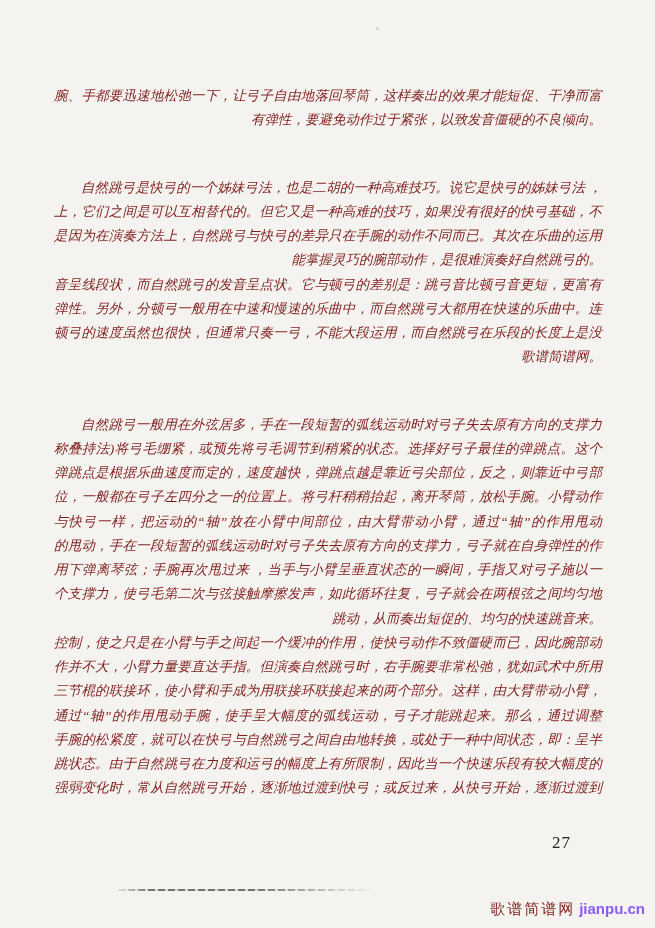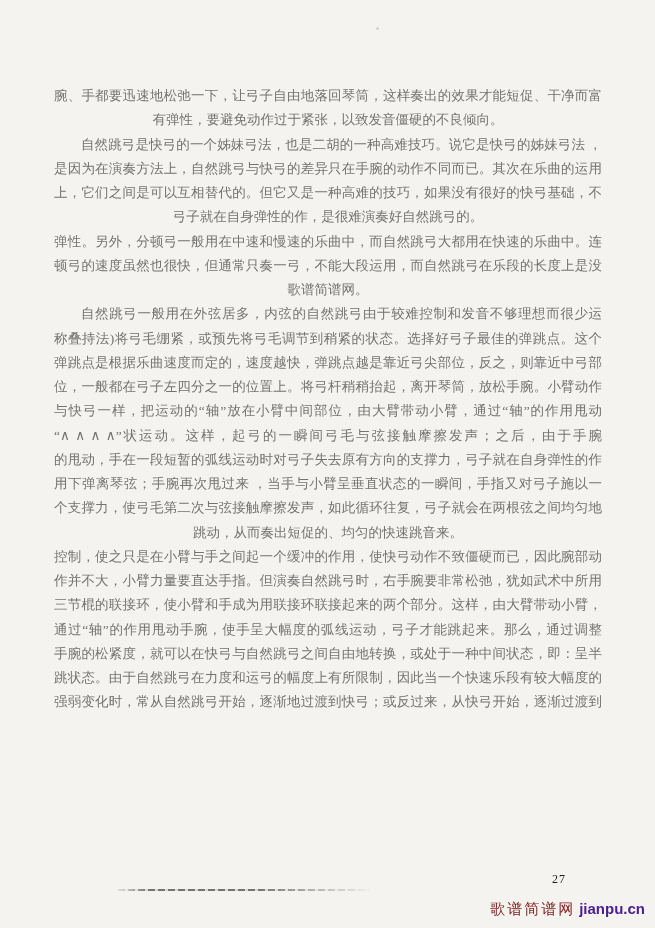--- a/index.html
+++ b/index.html
@@ -13,32 +13,32 @@
     font-family:"Liberation Serif","DejaVu Serif",serif;
   }
   .text-block{
     position:absolute;
     left:54px;top:84px;width:548px;
     color:#1d1d1d;
     font-size:13.5px;
     line-height:24.25px;
   }
   .para{margin:0;}
-  .line{height:24.25px;white-space:pre;overflow:visible;text-align:center;}
+  .line{height:24.25px;white-space:pre;overflow:visible;text-align:right;}
   .line.just{
     white-space:normal;
     text-align:justify;
     text-align-last:justify;
     -moz-text-align-last:justify;
   }
-  .line.ind{text-indent:2em;}
+  .line.ind{text-indent:2em;margin-top:43px;}
   .page-number{
     position:absolute;
-    left:552px;top:872px;
-    font-size:12px;
+    left:552px;top:833px;
+    font-size:17px;
     letter-spacing:1px;
     color:#222222;
   }
   .artifact-line{
     position:absolute;
     left:118px;top:889px;
     width:252px;height:2px;
     background:repeating-linear-gradient(90deg,
       rgba(30,30,30,0.75) 0 7px,
       rgba(30,30,30,0.15) 7px 10px);
@@ -68,57 +68,57 @@
     font-family:"Liberation Sans","DejaVu Sans",sans-serif;
     white-space:nowrap;
   }
   .wm-name{color:#92908c;letter-spacing:2px;}
   .wm-url{color:#c2693f;margin-left:4px;font-weight:bold;}
 </style>
 </head>
 <body>
 
 <div class="page" style="background: rgb(244, 243, 239);">
-  <div class="text-block" style="color: #737373;">
+  <div class="text-block" style="color: #7f1d1d; font-style: italic;">
       <div class="para">
         <div class="line just">腕、手都要迅速地松弛一下，让弓子自由地落回琴筒，这样奏出的效果才能短促、干净而富</div>
         <div class="line">有弹性，要避免动作过于紧张，以致发音僵硬的不良倾向。</div>
       </div>
       <div class="para">
         <div class="line just ind">自然跳弓是快弓的一个姊妹弓法，也是二胡的一种高难技巧。说它是快弓的姊妹弓法 ，</div>
+        <div class="line just">上，它们之间是可以互相替代的。但它又是一种高难的技巧，如果没有很好的快弓基础，不</div>
         <div class="line just">是因为在演奏方法上，自然跳弓与快弓的差异只在手腕的动作不同而已。其次在乐曲的运用</div>
-        <div class="line just">上，它们之间是可以互相替代的。但它又是一种高难的技巧，如果没有很好的快弓基础，不</div>
-        <div class="line">弓子就在自身弹性的作，是很难演奏好自然跳弓的。</div>
+        <div class="line">能掌握灵巧的腕部动作，是很难演奏好自然跳弓的。</div>
       </div>
       <div class="para">
+        <div class="line just">音呈线段状，而自然跳弓的发音呈点状。它与顿弓的差别是：跳弓音比顿弓音更短，更富有</div>
         <div class="line just">弹性。另外，分顿弓一般用在中速和慢速的乐曲中，而自然跳弓大都用在快速的乐曲中。连</div>
         <div class="line just">顿弓的速度虽然也很快，但通常只奏一弓，不能大段运用，而自然跳弓在乐段的长度上是没</div>
         <div class="line">歌谱简谱网。</div>
       </div>
       <div class="para">
-        <div class="line just ind">自然跳弓一般用在外弦居多，内弦的自然跳弓由于较难控制和发音不够理想而很少运</div>
+        <div class="line just ind">自然跳弓一般用在外弦居多，手在一段短暂的弧线运动时对弓子失去原有方向的支撑力</div>
         <div class="line just">称叠持法)将弓毛绷紧，或预先将弓毛调节到稍紧的状态。选择好弓子最佳的弹跳点。这个</div>
         <div class="line just">弹跳点是根据乐曲速度而定的，速度越快，弹跳点越是靠近弓尖部位，反之，则靠近中弓部</div>
         <div class="line just">位，一般都在弓子左四分之一的位置上。将弓杆稍稍抬起，离开琴筒，放松手腕。小臂动作</div>
         <div class="line just">与快弓一样，把运动的“轴”放在小臂中间部位，由大臂带动小臂，通过“轴”的作用甩动</div>
-        <div class="line just">“∧ ∧ ∧ ∧”状运动。这样，起弓的一瞬间弓毛与弦接触摩擦发声；之后，由于手腕</div>
         <div class="line just">的甩动，手在一段短暂的弧线运动时对弓子失去原有方向的支撑力，弓子就在自身弹性的作</div>
         <div class="line just">用下弹离琴弦；手腕再次甩过来 ，当手与小臂呈垂直状态的一瞬间，手指又对弓子施以一</div>
         <div class="line just">个支撑力，使弓毛第二次与弦接触摩擦发声，如此循环往复，弓子就会在两根弦之间均匀地</div>
         <div class="line">跳动，从而奏出短促的、均匀的快速跳音来。</div>
       </div>
       <div class="para">
         <div class="line just">控制，使之只是在小臂与手之间起一个缓冲的作用，使快弓动作不致僵硬而已，因此腕部动</div>
         <div class="line just">作并不大，小臂力量要直达手指。但演奏自然跳弓时，右手腕要非常松弛，犹如武术中所用</div>
         <div class="line just">三节棍的联接环，使小臂和手成为用联接环联接起来的两个部分。这样，由大臂带动小臂，</div>
         <div class="line just">通过“轴”的作用甩动手腕，使手呈大幅度的弧线运动，弓子才能跳起来。那么，通过调整</div>
         <div class="line just">手腕的松紧度，就可以在快弓与自然跳弓之间自由地转换，或处于一种中间状态，即：呈半</div>
         <div class="line just">跳状态。由于自然跳弓在力度和运弓的幅度上有所限制，因此当一个快速乐段有较大幅度的</div>
         <div class="line just">强弱变化时，常从自然跳弓开始，逐渐地过渡到快弓；或反过来，从快弓开始，逐渐过渡到</div>
       </div>
     </div>
   <div class="page-number">27</div>
   <div class="artifact-line"></div>
   <div class="speck"></div>
   <div class="watermark">
-    <span class="wm-name" style="color: #7f1d1d;">歌谱简谱网</span><span class="wm-url" style="color: #4c1d95; text-align: right;">jianpu.cn</span>
+    <span class="wm-name" style="color: #7f1d1d;">歌谱简谱网</span><span class="wm-url" style="color: #8b5cf6; text-align: right;">jianpu.cn</span>
   </div>
 </div>
 
 </body></html>

